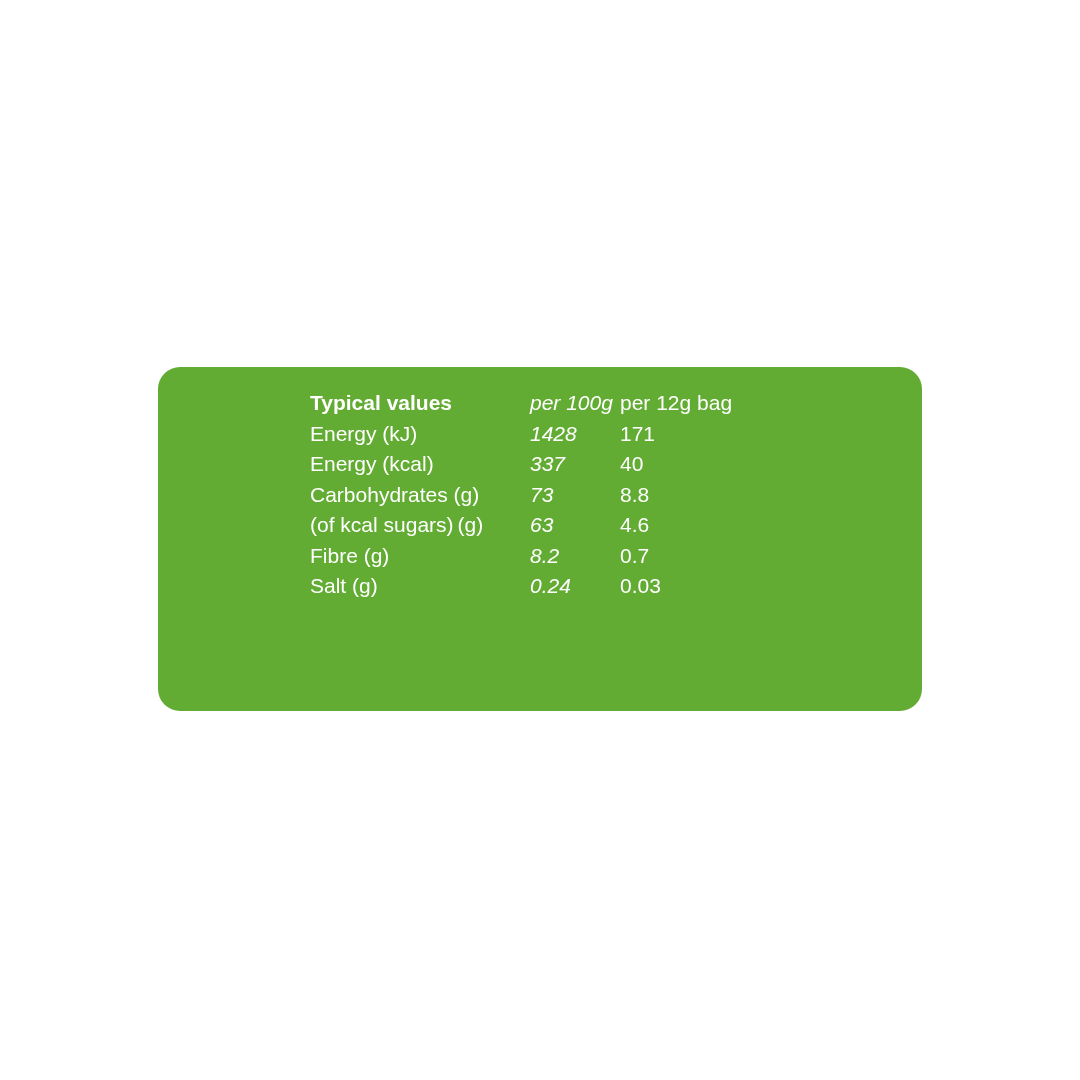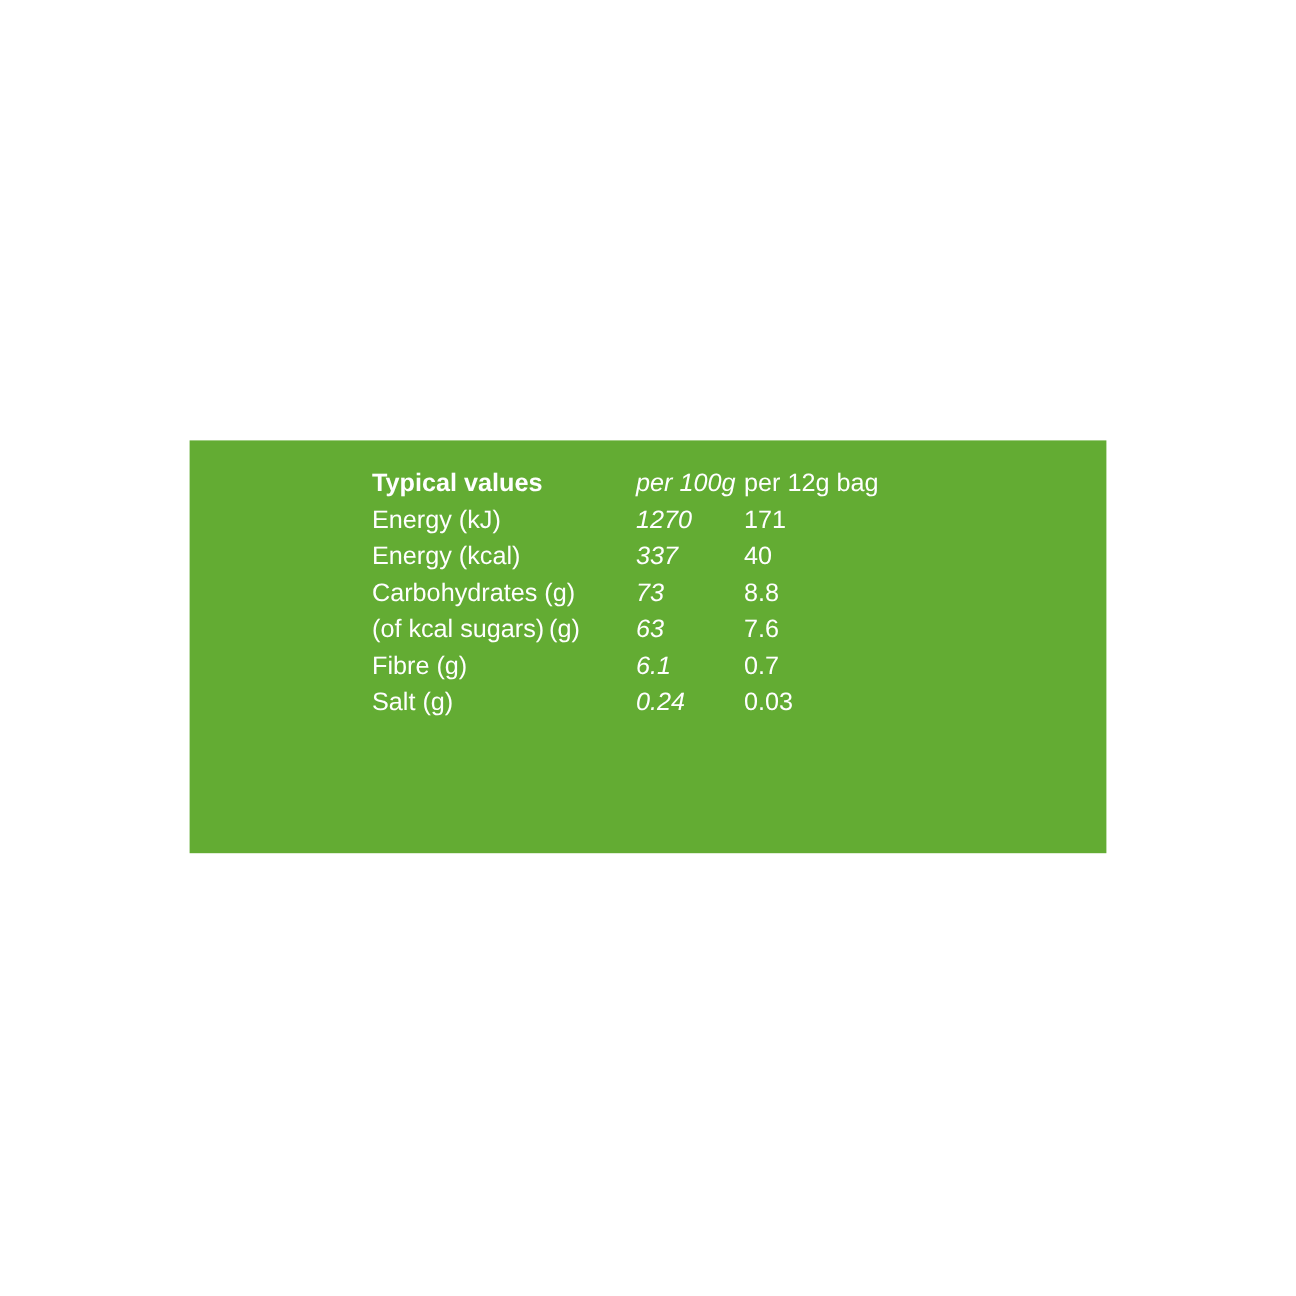--- a/index.html
+++ b/index.html
@@ -16,20 +16,21 @@
   }
 
   #nutrition-panel {
     position: absolute;
     left: 158px;
     top: 367px;
     width: 764px;
     height: 344px;
     background: #63ac33;
     box-sizing: border-box;
+    border-radius: 22px;
   }
 
   #nutrition-table {
     position: absolute;
     left: 152px;
     top: 21px;
     border-collapse: collapse;
     table-layout: fixed;
   }
 
@@ -68,47 +69,47 @@
   <table id="nutrition-table">
     <tbody>
       <tr class="header-row">
         <td class="col-label">Typical values</td>
         <td class="col-per100">per 100g</td>
         <td class="col-perbag">per 12g bag</td>
       </tr>
 
       <tr>
         <td class="col-label">Energy (kJ)</td>
-        <td class="col-per100">1270</td>
+        <td class="col-per100">1428</td>
         <td class="col-perbag">171</td>
       </tr>
 
       <tr>
         <td class="col-label">Energy (kcal)</td>
         <td class="col-per100">337</td>
         <td class="col-perbag">40</td>
       </tr>
 
 
 
       <tr>
         <td class="col-label">Carbohydrates (g)</td>
         <td class="col-per100">73</td>
         <td class="col-perbag">8.8</td>
       </tr>
 
       <tr>
         <td class="col-label"><span>(of kcal sugars)</span><span class="sub-unit">(g)</span></td>
         <td class="col-per100">63</td>
-        <td class="col-perbag">7.6</td>
+        <td class="col-perbag">4.6</td>
       </tr>
 
       <tr>
         <td class="col-label">Fibre (g)</td>
-        <td class="col-per100">6.1</td>
+        <td class="col-per100">8.2</td>
         <td class="col-perbag">0.7</td>
       </tr>
 
 
       <tr>
         <td class="col-label">Salt (g)</td>
         <td class="col-per100">0.24</td>
         <td class="col-perbag">0.03</td>
       </tr>
     </tbody>

